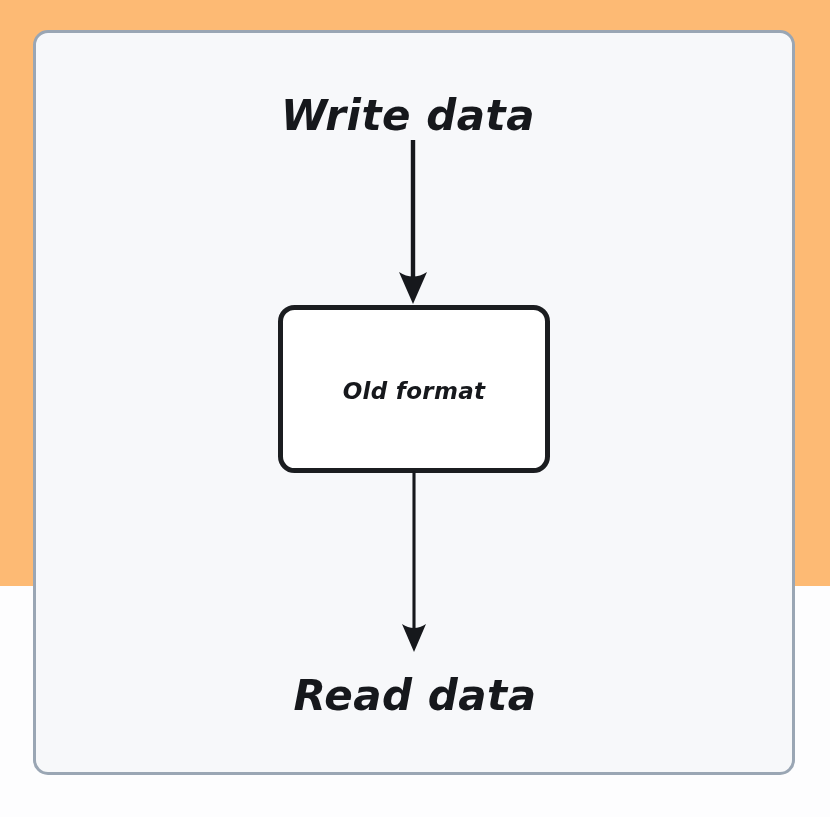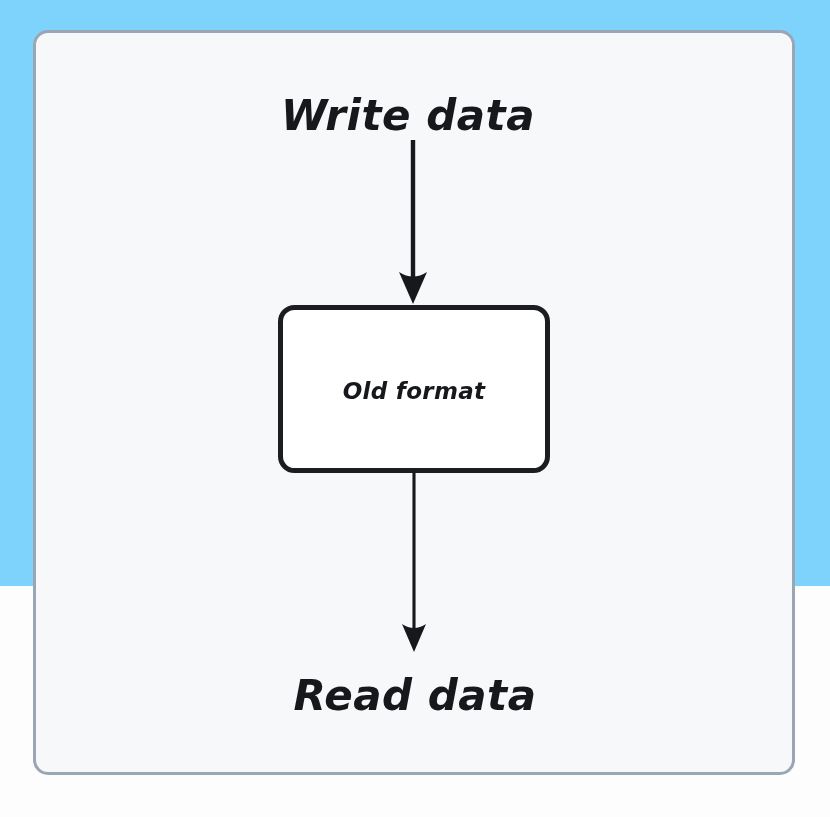--- a/index.html
+++ b/index.html
@@ -12,21 +12,21 @@
     height: 817px;
     background: #fdfdfe;
     font-family: "DejaVu Sans", sans-serif;
     overflow: hidden;
   }
 
   #canvas {
     position: relative;
     width: 830px;
     height: 586px;
-    background: #7dd3fc;
+    background: #fdba74;
   }
 
   
   .frame {
     position: absolute;
     left: 33px;
     top: 30px;
     width: 762px;
     height: 745px;
     box-sizing: border-box;

